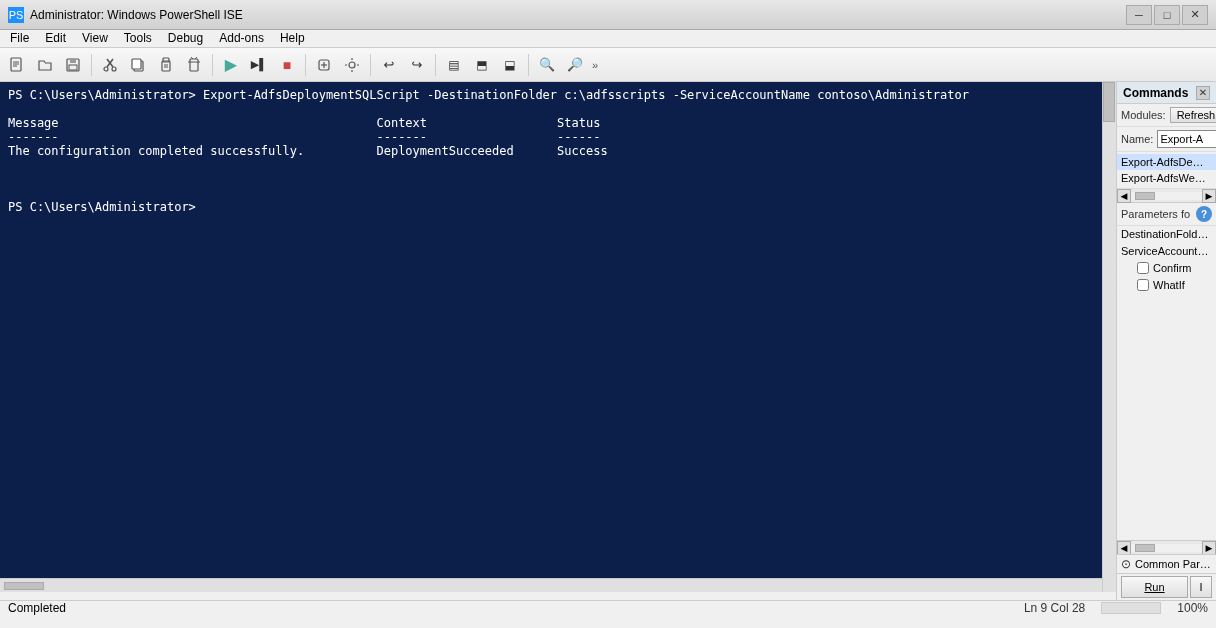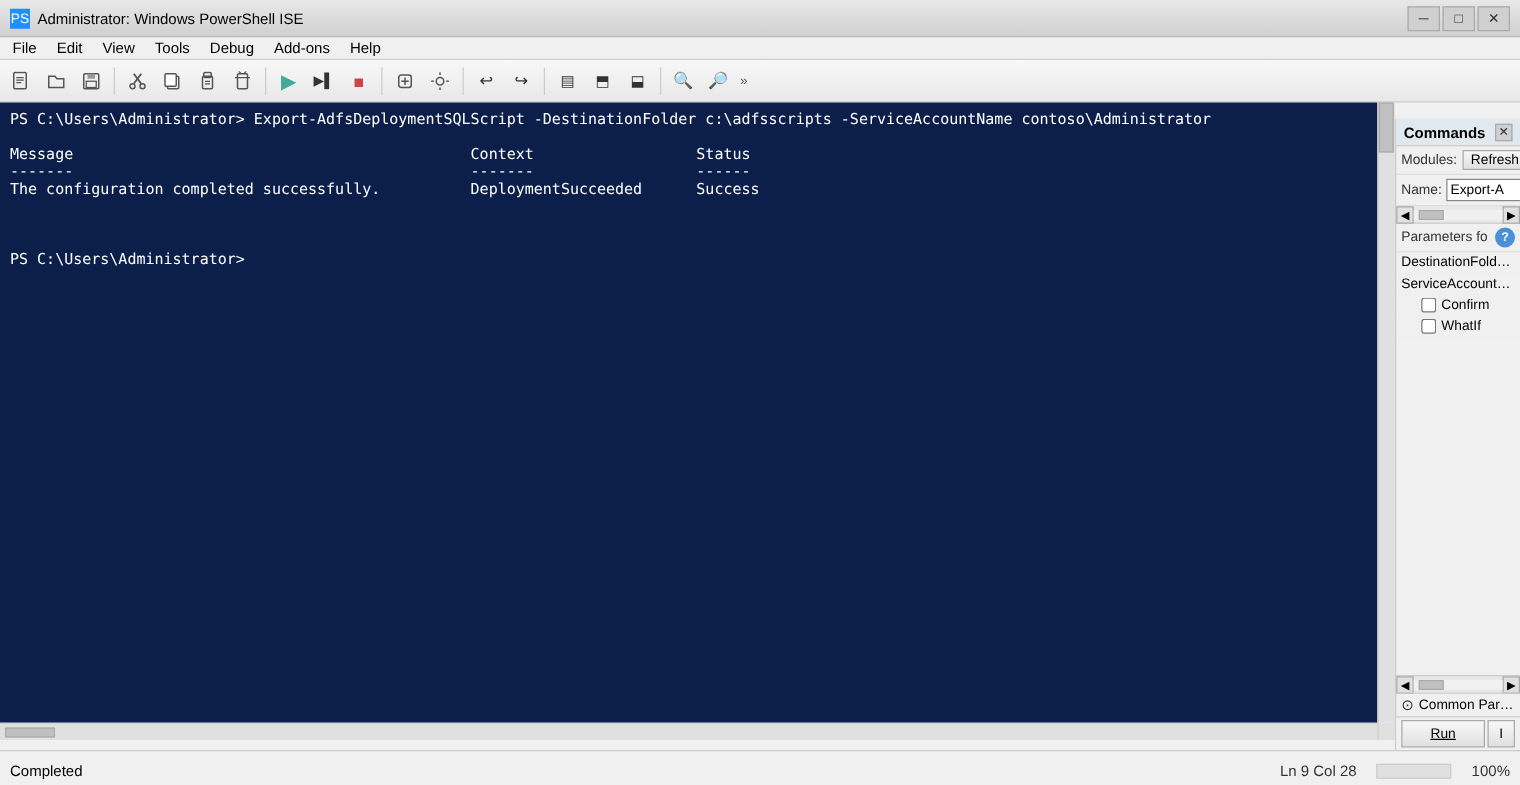--- a/index.html
+++ b/index.html
@@ -176,21 +176,20 @@
     }
 
     
     .commands-panel {
       width: 100px;
       background: #f0f0f0;
       border-left: 1px solid #ccc;
       display: flex;
       flex-direction: column;
       font-size: 11px;
-      margin-top: 13px;
     }
     .commands-header {
       height: 22px;
       background: #e0e8f0;
       display: flex;
       align-items: center;
       padding: 0 6px;
       border-bottom: 1px solid #ccc;
       justify-content: space-between;
     }
@@ -384,21 +383,21 @@
       font-size: 11px;
       display: flex; align-items: center; justify-content: center;
     }
 
     
     .status-bar {
       height: 24px;
       background: #f0f0f0;
       border-top: 1px solid #ccc;
       display: flex;
-      align-items: flex-end;
+      align-items: flex-start;
       padding: 0 8px;
       justify-content: space-between;
     }
     .status-text { font-size: 12px; color: #000; }
     .status-right {
       display: flex;
       align-items: center;
       gap: 16px;
       font-size: 12px;
     }
@@ -566,20 +565,24 @@
     <div class="commands-row">
       <span class="commands-label">Modules:</span>
       <button class="refresh-btn">Refresh</button>
     </div>
 
     <div class="commands-name-row">
       <span class="commands-label">Name:</span>
       <input class="name-input" type="text" value="Export-A" style="">
     </div>
 
+    <div class="commands-list">
+      <div class="commands-list-item selected">Export-AdfsDe…</div>
+      <div class="commands-list-item">Export-AdfsWe…</div>
+    </div>
 
     <div class="list-scrollbar-row">
       <div class="list-scroll-arrow">◀</div>
       <div class="list-scroll-track">
         <div class="list-scroll-thumb"></div>
       </div>
       <div class="list-scroll-arrow">▶</div>
     </div>
 
     <div class="params-header-row">

